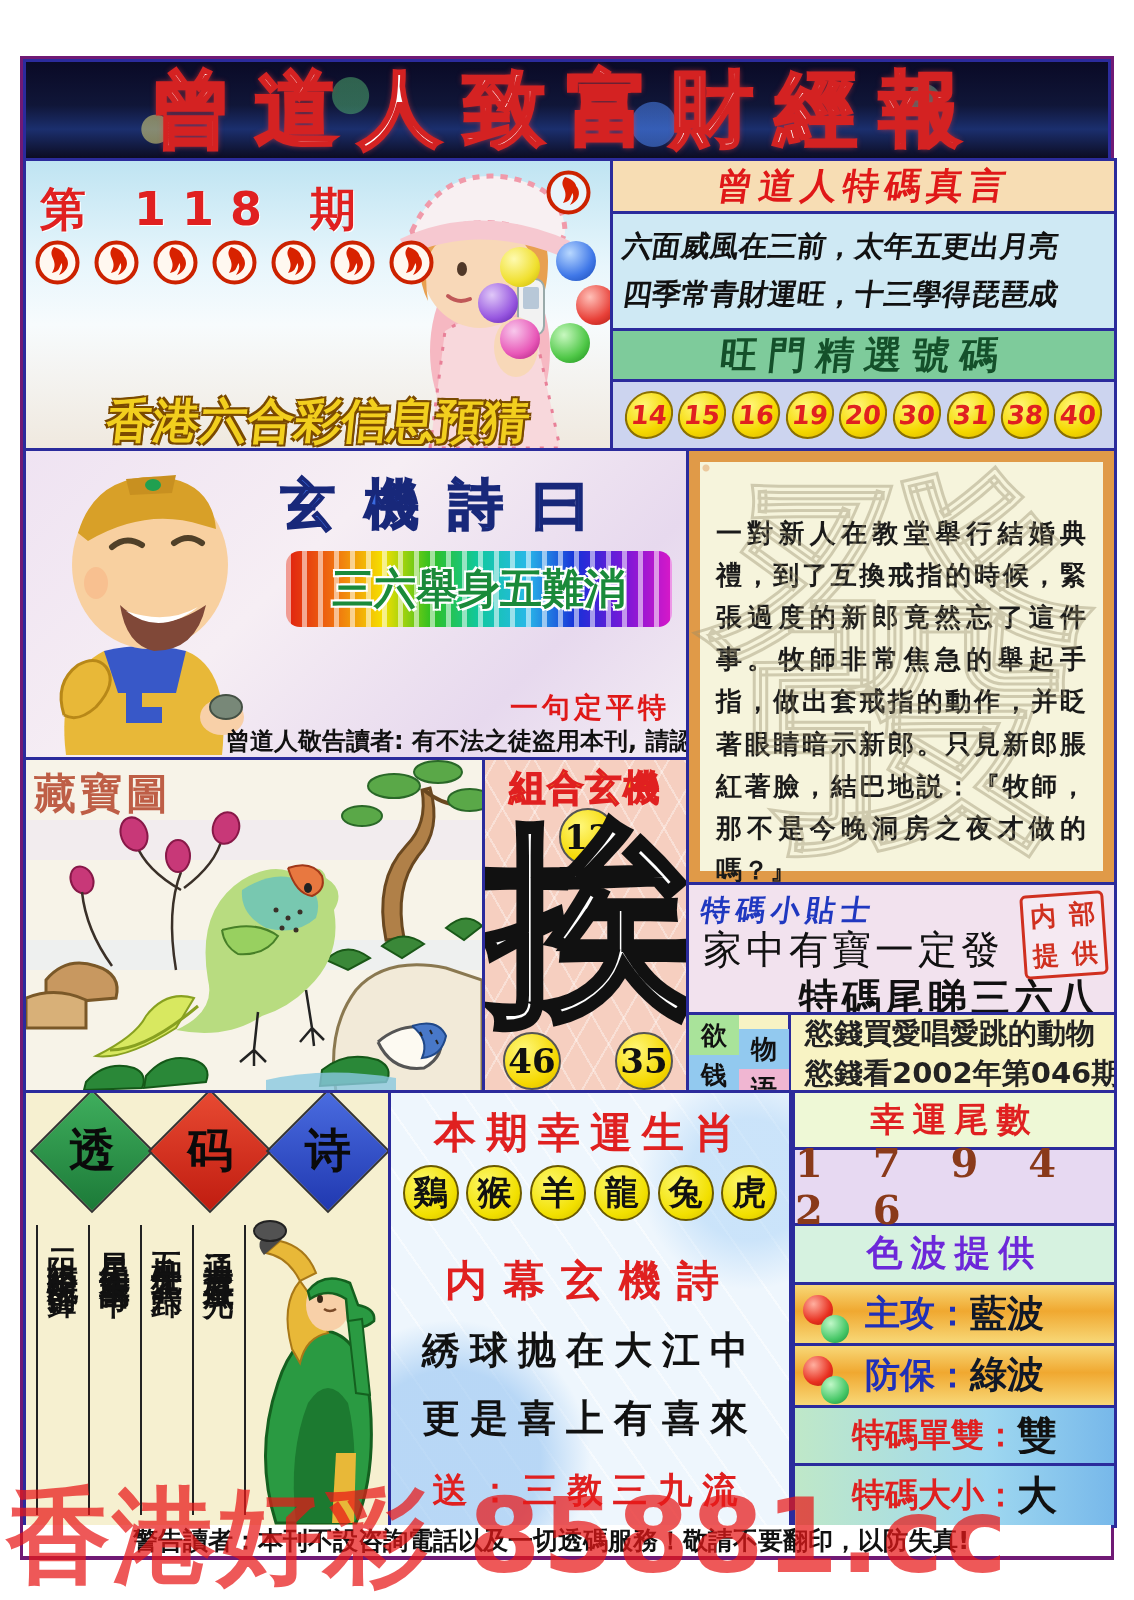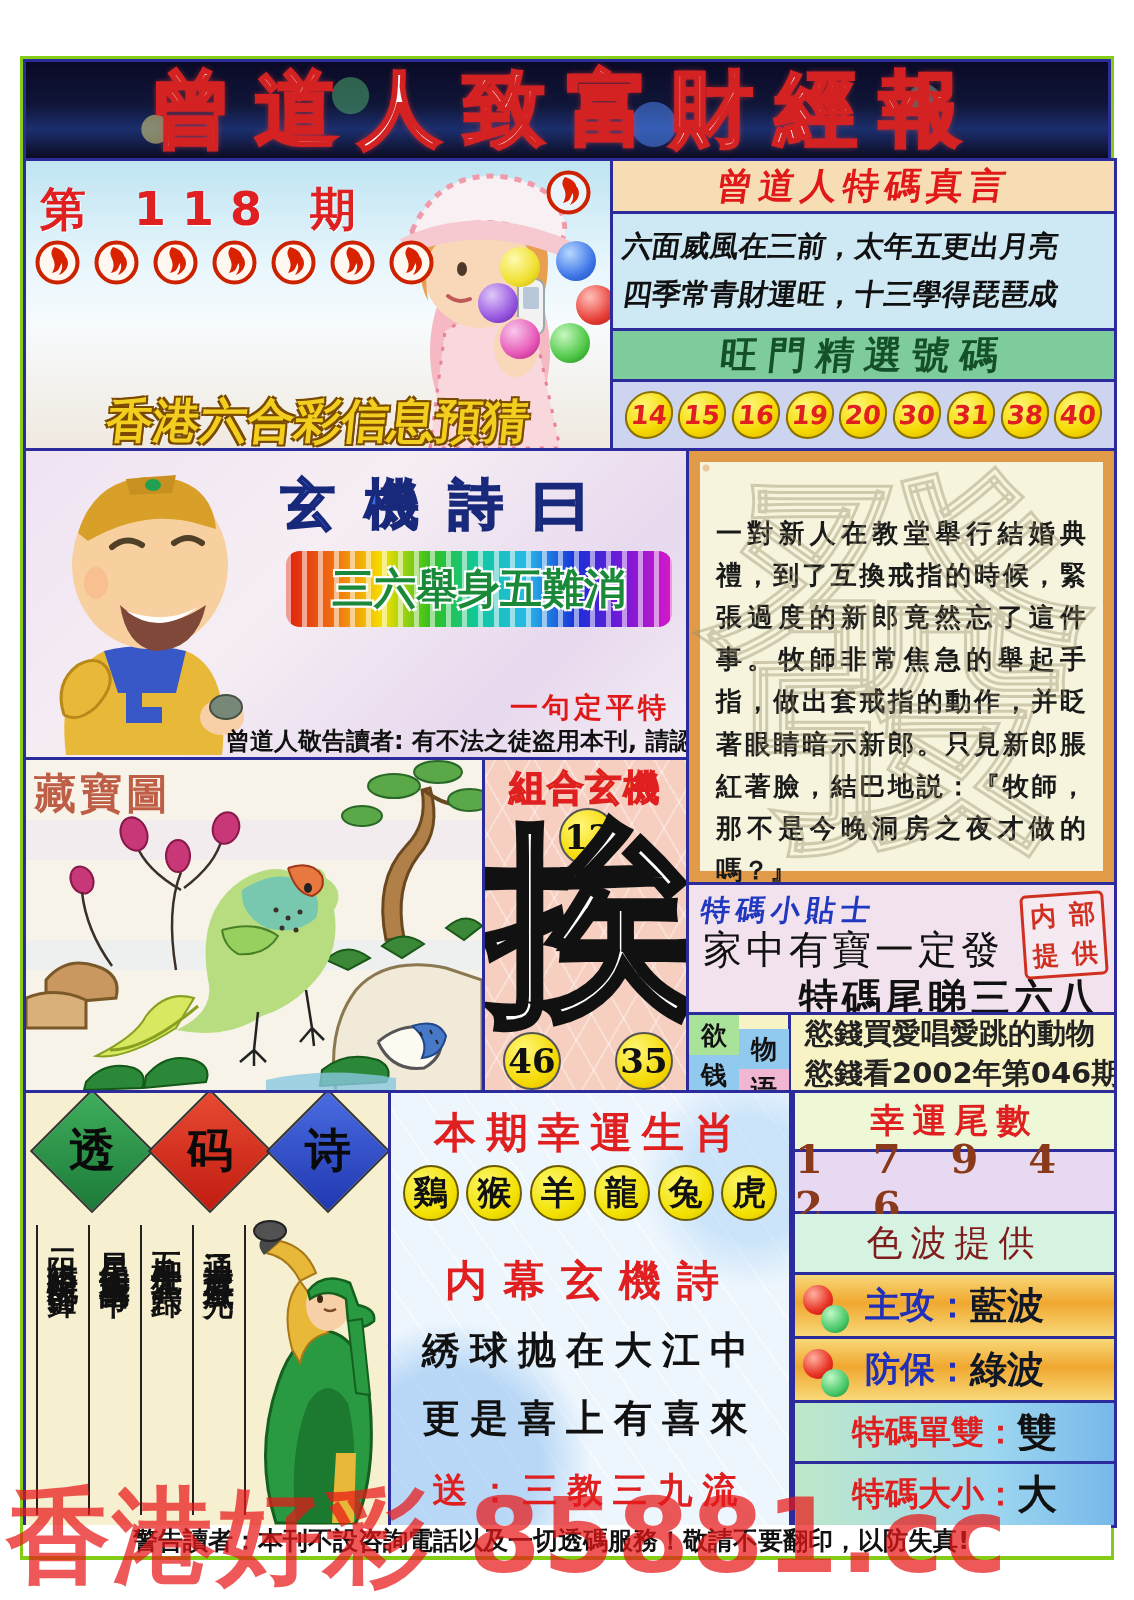--- a/index.html
+++ b/index.html
@@ -1,20 +1,20 @@
 <!DOCTYPE html>
 <html><head>
 <meta charset="utf-8">
 <style>
   html,body{margin:0;padding:0;background:#ffffff;}
   *{box-sizing:border-box;}
   #page{position:relative;width:1134px;height:1600px;background:#ffffff;overflow:hidden;
         font-family:"DejaVu Sans",sans-serif;}
   #frame{position:absolute;left:20px;top:56px;width:1094px;height:1504px;
-         border:6px solid #84cc16;background:#ffffff;}
+         border:6px solid #701a75;background:#ffffff;}
   .panel{position:absolute;border:3px solid #2b2b9c;overflow:hidden;}
 
   
   .p-header{left:-3px;top:-3px;width:1088px;height:102px;
     background:
       radial-gradient(circle at 12% 70%, rgba(240,230,120,.5) 0 14px, transparent 15px),
       radial-gradient(circle at 30% 35%, rgba(90,200,120,.45) 0 18px, transparent 19px),
       radial-gradient(circle at 58% 65%, rgba(80,140,255,.5) 0 22px, transparent 23px),
       radial-gradient(circle at 83% 40%, rgba(120,220,170,.4) 0 16px, transparent 17px),
       linear-gradient(180deg,#0a0a26 0%,#101638 45%,#1b2f6e 70%,#0c0c22 100%);
@@ -165,23 +165,23 @@
   .poem-l2{position:absolute;left:0;right:0;top:300px;text-align:center;font-size:38px;font-weight:bold;
     color:#111;letter-spacing:10px;white-space:nowrap;}
   .gift{position:absolute;left:0;right:0;top:374px;text-align:center;font-size:35px;font-weight:bold;
     color:#e02020;letter-spacing:10px;white-space:nowrap;}
 
   
   .p-rightcol{left:766px;top:1028px;width:325px;height:438px;background:#fff;display:flex;flex-direction:column;}
   .rc-row{border-bottom:3px solid #2b2b9c;display:flex;align-items:center;justify-content:center;position:relative;}
   .rc-row:last-child{border-bottom:none;}
   .rc-tailtitle{height:60px;background:#eef8d6;font-size:34px;font-weight:bold;color:#e02020;letter-spacing:8px;}
-  .rc-tails{height:62px;background:#e7d9f2;font-size:40px;font-weight:bold;color:#8a3a1a;
+  .rc-tails{height:76px;background:#e7d9f2;font-size:40px;font-weight:bold;color:#8a3a1a;
     font-family:"DejaVu Serif",serif;letter-spacing:18px;}
-  .rc-sebo{height:62px;background:#d6f2e0;font-size:36px;font-weight:normal;color:#7f1d1d;letter-spacing:8px;}
+  .rc-sebo{height:62px;background:#d6f2e0;font-size:36px;font-weight:bold;color:#6d28d9;letter-spacing:8px;}
   .rc-gold{height:65px;background:linear-gradient(180deg,#f8d878,#f0a830 45%,#f8d878);}
   .rc-cool{height:62px;background:linear-gradient(90deg,#bfe8c8,#9fd8f0 60%,#77b8ea);}
   .rc-label-blue{font-size:35px;font-weight:bold;color:#2030b8;}
   .rc-value-dark{font-size:37px;font-weight:bold;color:#101828;font-family:"DejaVu Serif",serif;}
   .rc-label-red{font-size:33px;font-weight:bold;color:#e02020;}
   .rc-value-black{font-size:40px;font-weight:bold;color:#111;font-family:"DejaVu Serif",serif;}
   .ballpair{position:absolute;left:8px;top:10px;width:48px;height:48px;}
   .bp-red{position:absolute;left:0;top:0;width:30px;height:30px;border-radius:50%;
     background:radial-gradient(circle at 35% 30%,#ffb0a0,#e83020 60%,#a81808);}
   .bp-green{position:absolute;left:18px;top:20px;width:28px;height:28px;border-radius:50%;

